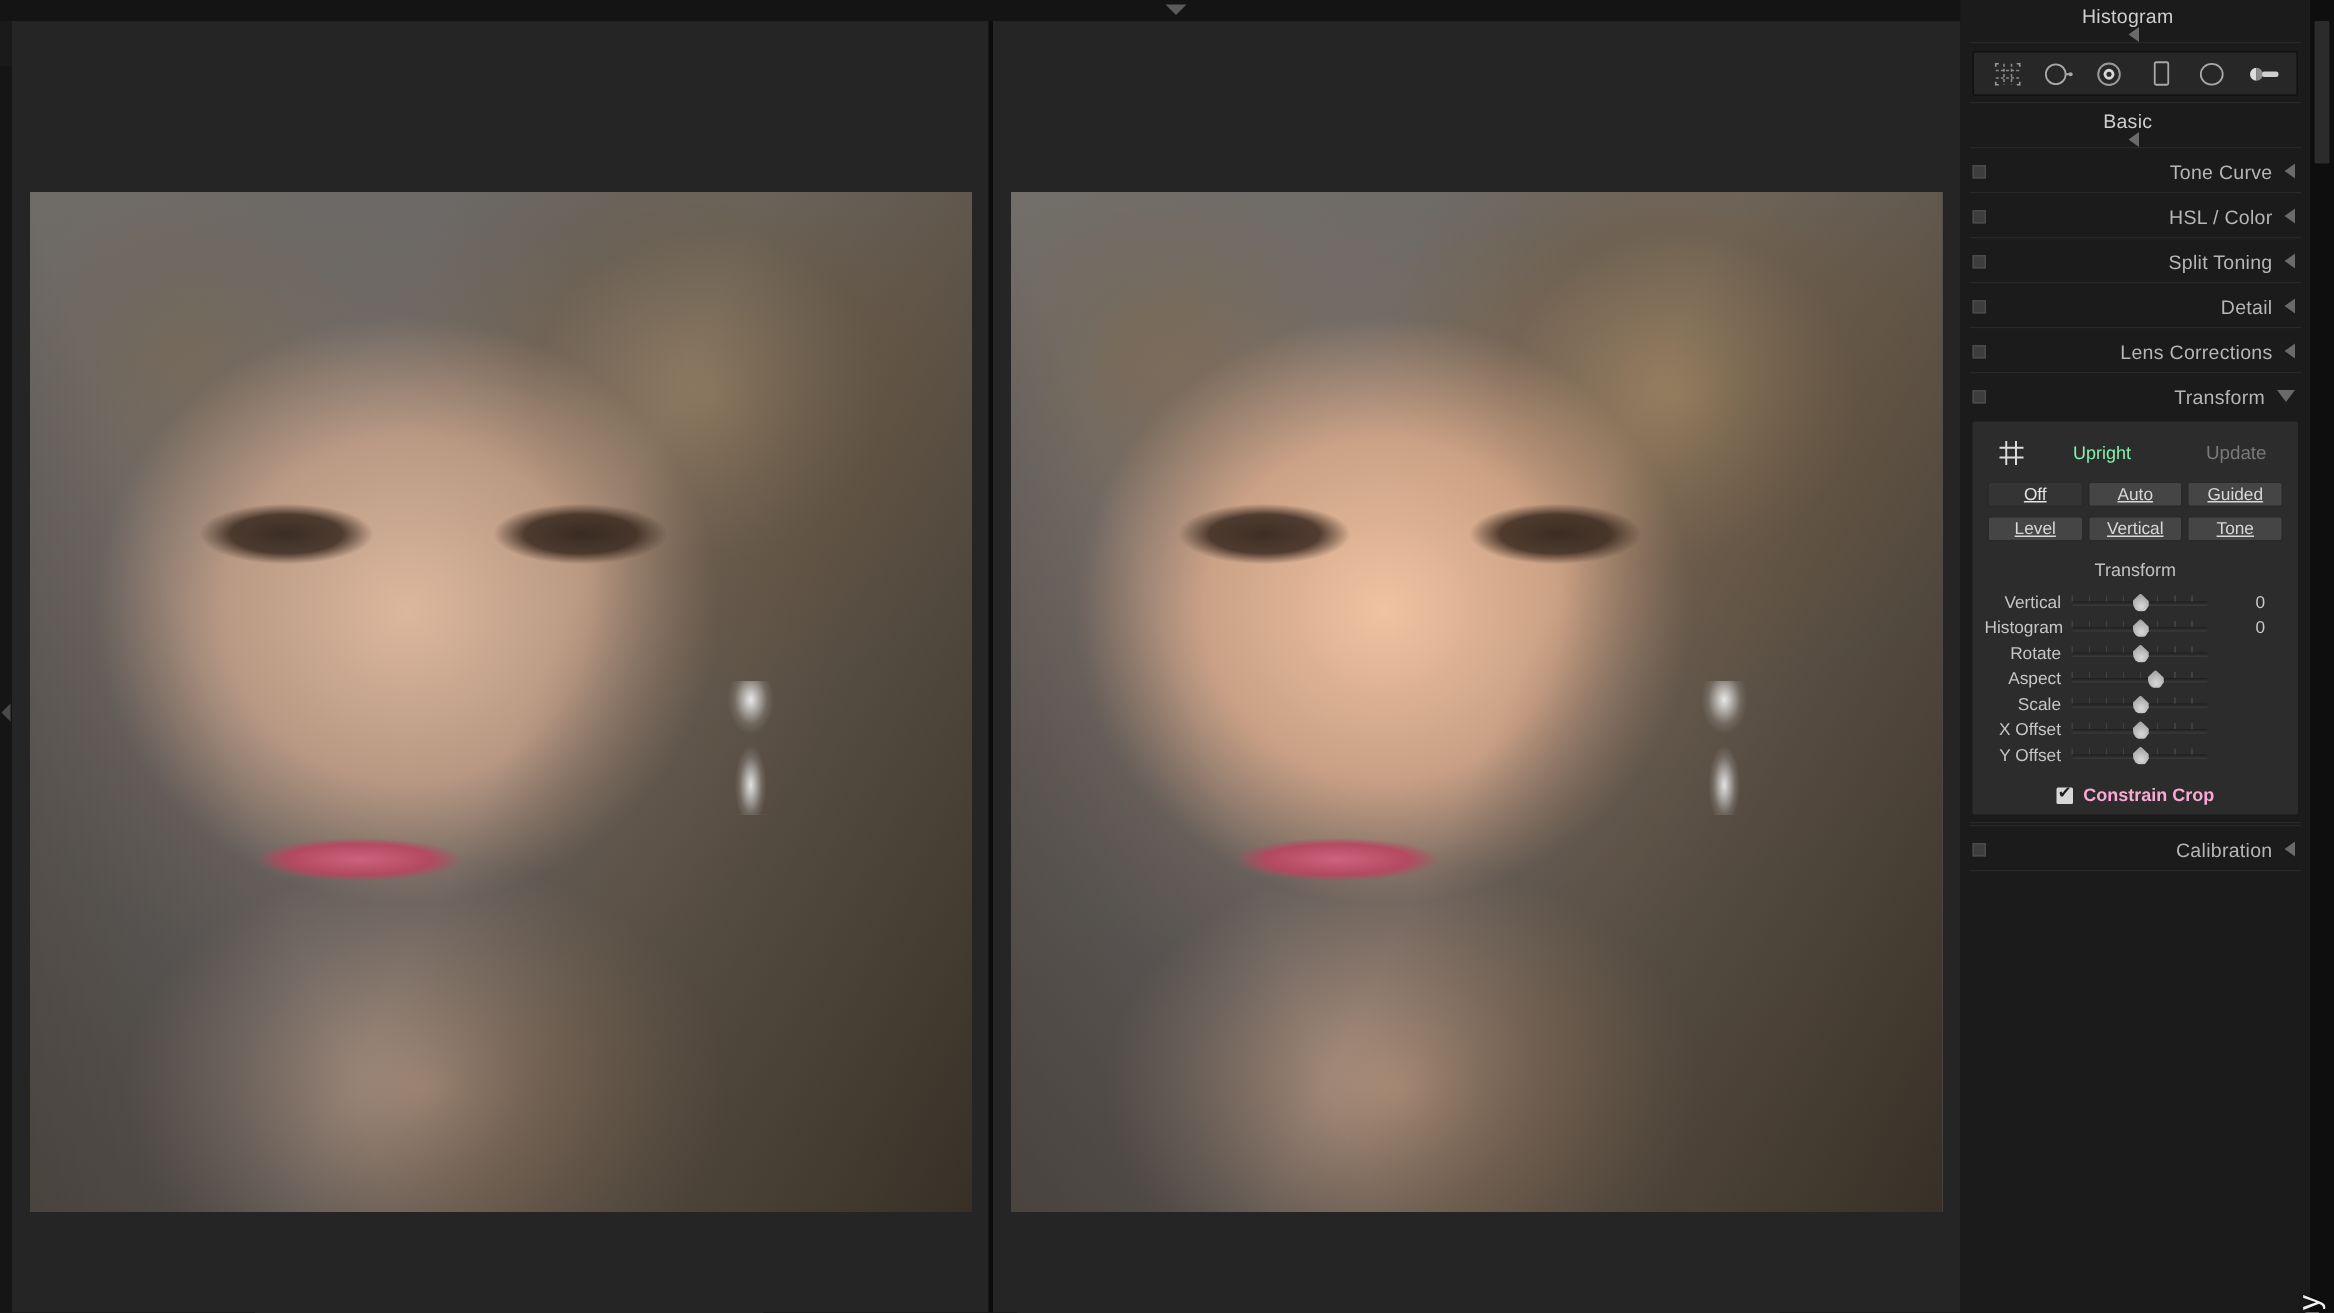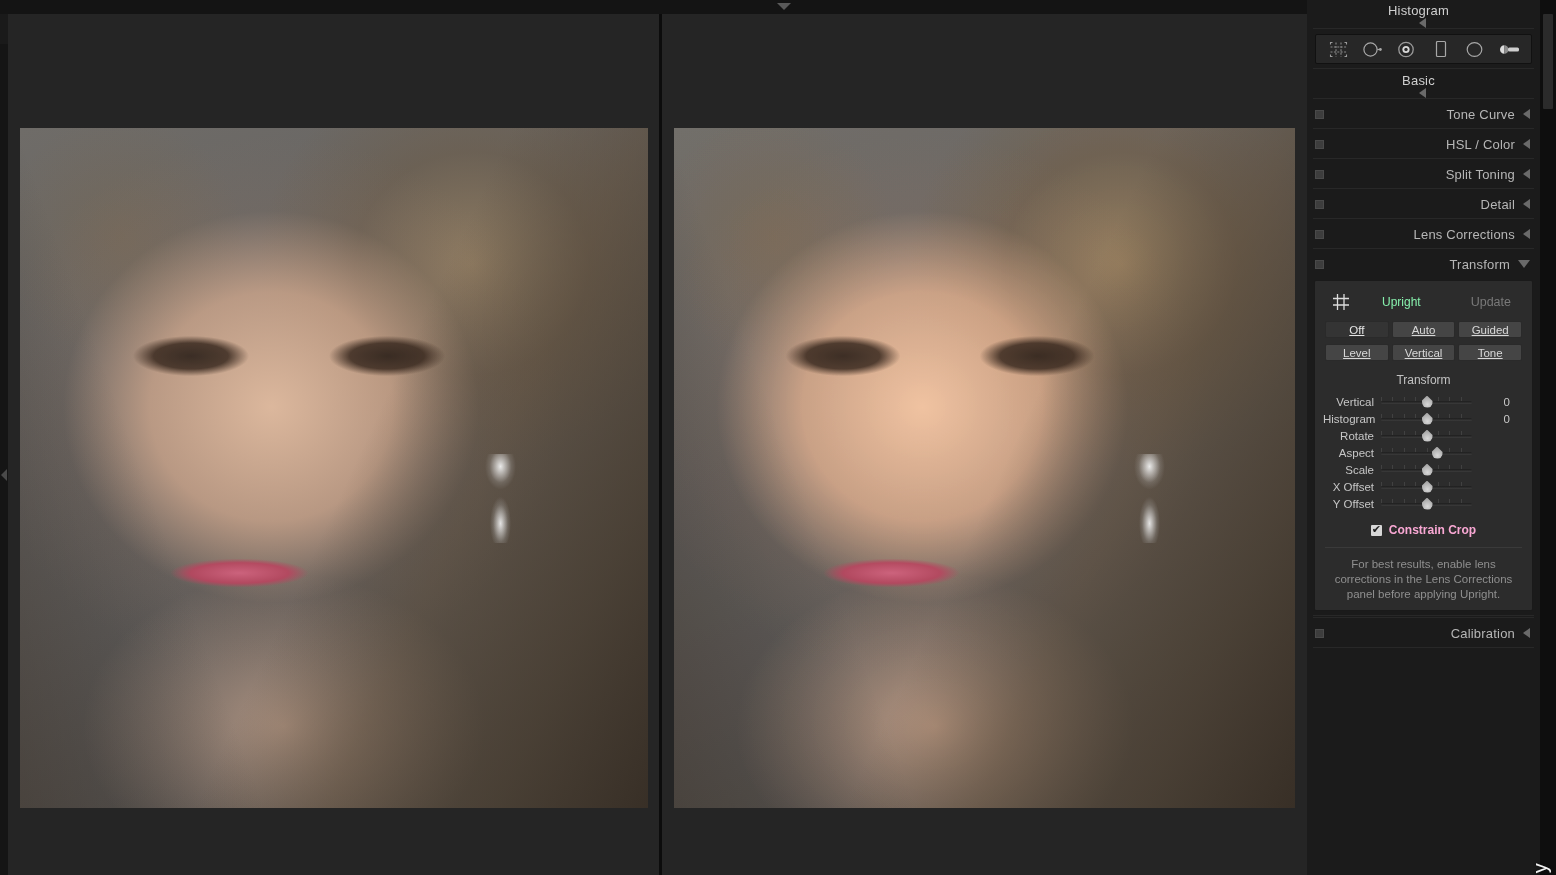--- a/index.html
+++ b/index.html
@@ -454,21 +454,20 @@
             <span class="sl-thumb" style="left:50%"></span>
           </span>
           <span class="sl-val"></span>
         </div>
 
         <div class="cc-row">
           <span class="cc-box"></span>
           <span class="cc-label">Constrain Crop</span>
         </div>
 
-        <div class="hint-box">For best results, enable lens corrections in the Lens Corrections panel before applying Upright.</div>
       </div>
       <div class="rule"></div>
 
       <div class="rule"></div>
 
       <div class="panel-header">
         <span class="sw"></span>
         <span>Calibration</span>
         <span class="tri"></span>
       </div>

